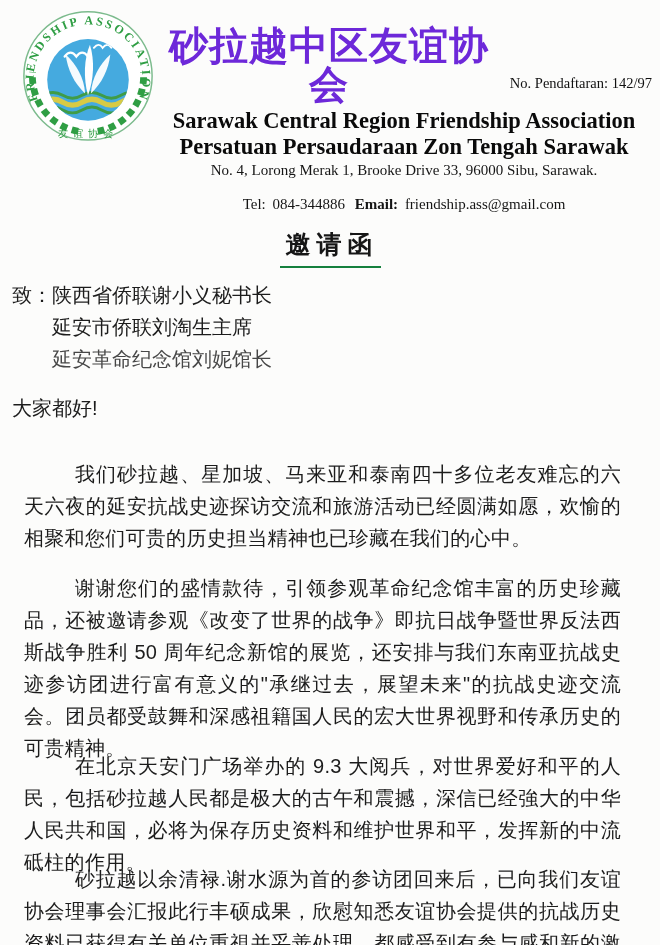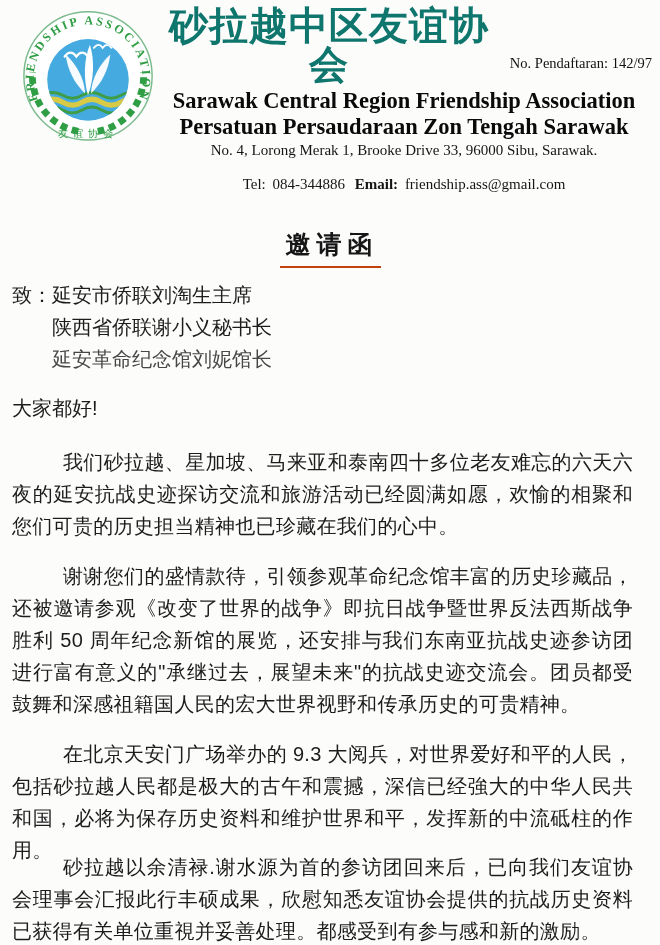--- a/index.html
+++ b/index.html
@@ -4,42 +4,42 @@
 <style>
   html,body{margin:0;padding:0;}
   body{width:660px;height:945px;background:#e9e9e9;font-family:"Liberation Sans",sans-serif;}
   .page{position:relative;width:660px;height:945px;background:#fcfcfb;overflow:hidden;color:#1f1f1f;}
 
   
   .header{position:absolute;top:6px;left:0;right:0;height:142px;display:flex;align-items:flex-start;}
   .logo-wrap{margin-left:20px;width:136px;height:136px;flex:0 0 auto;}
   .header-text{flex:1;text-align:center;padding-right:8px;}
   .title-row{display:flex;justify-content:center;align-items:flex-end;gap:8px;line-height:1;}
-  .org-zh{font-family:"DejaVu Serif","Liberation Serif",serif;font-weight:bold;font-size:39px;letter-spacing:1px;color:#0f766e;}
+  .org-zh{font-family:"DejaVu Serif","Liberation Serif",serif;font-weight:bold;font-size:39px;letter-spacing:1px;color:#6d28d9;margin-top:20px;}
   .reg-no{font-family:"Liberation Serif",serif;font-size:14.5px;color:#111;margin-bottom:14px;white-space:nowrap;}
   .org-en{font-family:"Liberation Serif",serif;font-weight:bold;font-size:22.5px;color:#0a0a0a;margin-top:4px;line-height:1.15;}
   .org-ms{font-family:"Liberation Serif",serif;font-weight:bold;font-size:22.5px;color:#0a0a0a;line-height:1.15;}
   .addr-line{font-family:"Liberation Serif",serif;font-size:15px;color:#151515;margin-top:2px;line-height:1.1;}
   .tel-line{font-family:"Liberation Serif",serif;font-size:15px;color:#151515;margin-top:18px;line-height:1.1;}
   .tel-line .bold{font-weight:bold;}
   .tel-line .seg{margin:0 3px;}
 
   
   .letter-title-wrap{position:absolute;top:228px;left:0;right:0;text-align:center;}
-  .letter-title{display:inline-block;font-family:"DejaVu Serif","Liberation Serif",serif;font-weight:bold;font-size:25px;letter-spacing:6px;color:#161616;border-bottom:2px solid #c2410c;padding:0 2px 5px 6px;}
+  .letter-title{display:inline-block;font-family:"DejaVu Serif","Liberation Serif",serif;font-weight:bold;font-size:25px;letter-spacing:6px;color:#161616;border-bottom:2px solid #15803d;padding:0 2px 5px 6px;}
 
   .to-block{position:absolute;top:279px;left:12px;right:24px;display:flex;font-size:20px;}
   .to-label{flex:0 0 auto;line-height:32px;color:#1c1c1c;}
   .recipients{flex:1;}
   .recipient{line-height:32px;color:#1c1c1c;}
   .recipient.r3{color:#474747;}
 
   .salutation{position:absolute;top:392px;left:12px;font-size:20px;line-height:32px;color:#1c1c1c;}
 
-  .para{position:absolute;left:8px;right:23px;font-size:20px;line-height:32px;letter-spacing:0.3px;text-align:justify;text-indent:2.55em;color:#1c1c1c;margin:4px;}
+  .para{position:absolute;left:8px;right:23px;font-size:20px;line-height:32px;letter-spacing:0.3px;text-align:justify;text-indent:2.55em;color:#1c1c1c;margin:16px;}
   .p1{top:442px;}
   .p2{top:556px;}
   .p3{top:734px;}
   .p4{top:847px;}
 </style>
 </head>
 <body>
 
 <div class="page">
 
@@ -100,22 +100,22 @@
     </div>
   </div>
 
   <div class="letter-title-wrap">
     <span class="letter-title">邀请函</span>
   </div>
 
   <div class="to-block">
     <div class="to-label">致：</div>
     <div class="recipients">
+      <div class="recipient">陕西省侨联谢小义秘书长</div>
       <div class="recipient">延安市侨联刘淘生主席</div>
-      <div class="recipient">陕西省侨联谢小义秘书长</div>
       <div class="recipient r3">延安革命纪念馆刘妮馆长</div>
     </div>
   </div>
 
   <div class="salutation">大家都好!</div>
 
   <p class="para p1">我们砂拉越、星加坡、马来亚和泰南四十多位老友难忘的六天六夜的延安抗战史迹探访交流和旅游活动已经圆满如愿，欢愉的相聚和您们可贵的历史担当精神也已珍藏在我们的心中。</p>
   <p class="para p2">谢谢您们的盛情款待，引领参观革命纪念馆丰富的历史珍藏品，还被邀请参观《改变了世界的战争》即抗日战争暨世界反法西斯战争胜利 50 周年纪念新馆的展览，还安排与我们东南亚抗战史迹参访团进行富有意义的"承继过去，展望未来"的抗战史迹交流会。团员都受鼓舞和深感祖籍国人民的宏大世界视野和传承历史的可贵精神。</p>
   <p class="para p3">在北京天安门广场举办的 9.3 大阅兵，对世界爱好和平的人民，包括砂拉越人民都是极大的古午和震撼，深信已经強大的中华人民共和国，必将为保存历史资料和维护世界和平，发挥新的中流砥柱的作用。</p>
   <p class="para p4">砂拉越以余清禄.谢水源为首的参访团回来后，已向我们友谊协会理事会汇报此行丰硕成果，欣慰知悉友谊协会提供的抗战历史资料已获得有关单位重視并妥善处理。都感受到有参与感和新的激励。</p>

